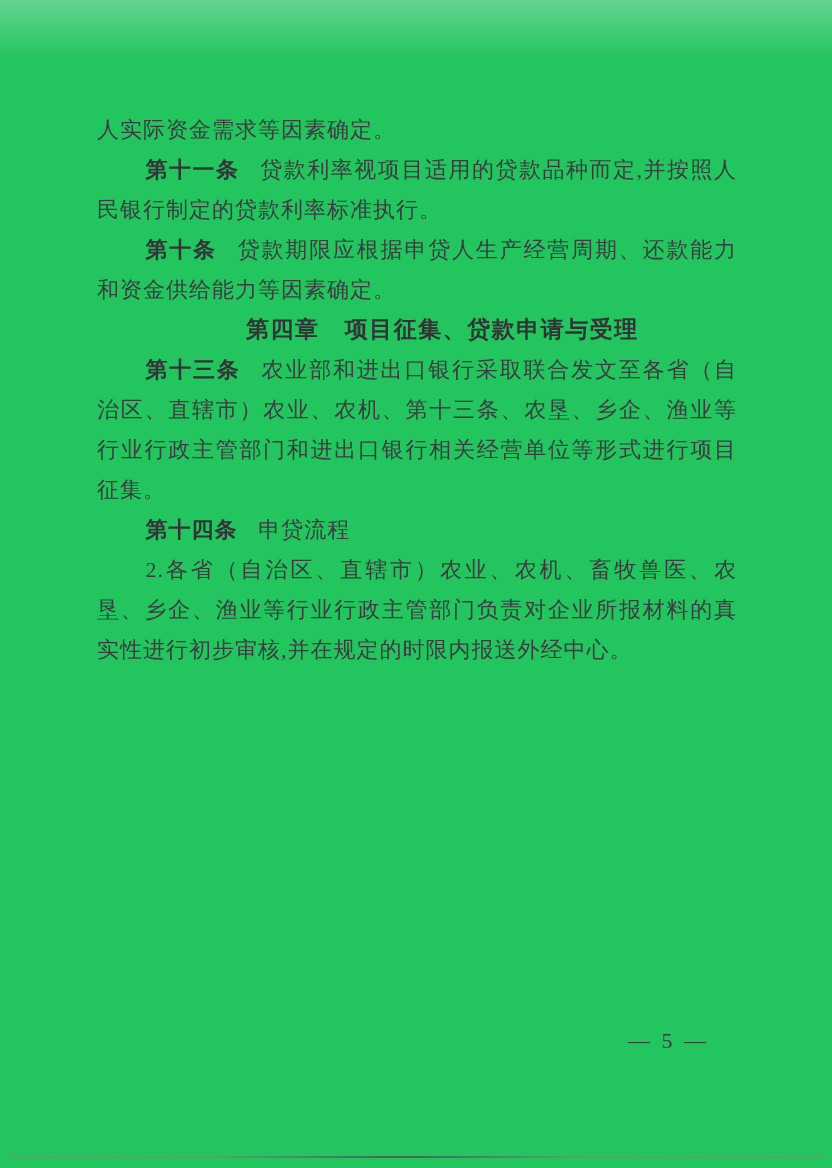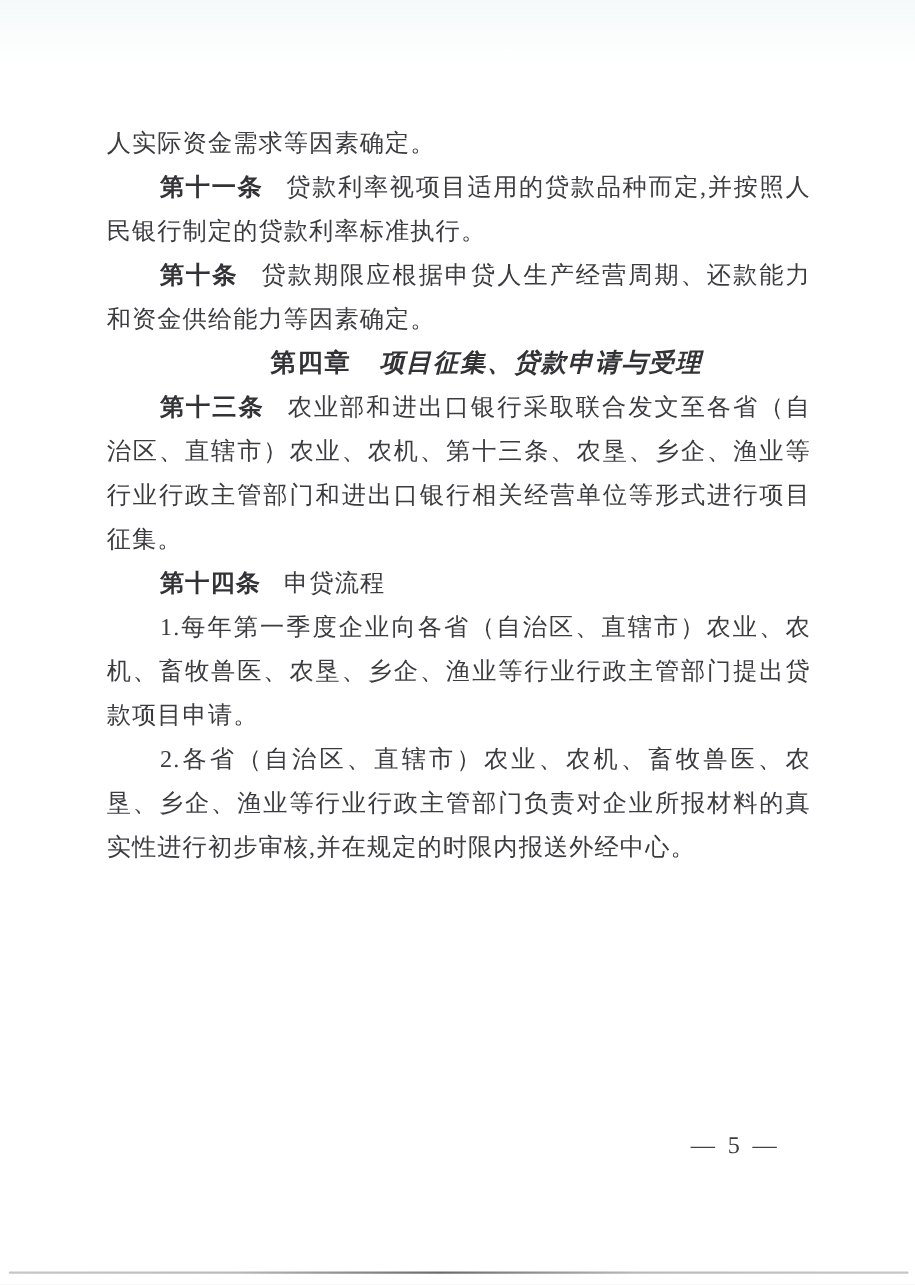--- a/index.html
+++ b/index.html
@@ -5,21 +5,21 @@
   html, body {
     margin: 0;
     padding: 0;
     background: #e8e8e6;
   }
   .page {
     position: relative;
     width: 832px;
     height: 1168px;
     margin: 0 auto;
-    background: #ffffff;
+    background: #22c55e;
     overflow: hidden;
     font-family: "Liberation Serif", "DejaVu Serif", serif;
   }
   
   .page::before {
     content: "";
     position: absolute;
     left: 0; top: 0; right: 0; height: 60px;
     background: linear-gradient(180deg, rgba(225,238,240,0.35), rgba(255,255,255,0));
     pointer-events: none;
@@ -52,21 +52,20 @@
     margin: 16px 0 30px 0;
     text-indent: 0;
     text-align: center;
     font-size: 23px;
     font-weight: bold;
     color: #333337;
     letter-spacing: 1.5px;
   }
   .chapter-heading .chapter-title {
     margin-left: 1.1em;
-    font-style: italic;
   }
   .page-number {
     position: absolute;
     left: 628px;
     top: 1028px;
     width: 110px;
     color: #3c3c40;
     font-size: 22px;
     letter-spacing: 3px;
     white-space: nowrap;
@@ -100,21 +99,20 @@
     <p><span class="article-label">第十条</span><span>贷款期限应根据申贷人生产经营周期、还款能力和资金供给能力等因素确定。</span></p>
 
     <p class="chapter-heading"><span>第四章</span><span class="chapter-title">项目征集、贷款申请与受理</span></p>
 
     <p><span class="article-label">第十三条</span><span>农业部和进出口银行采取联合发文至各省（自治区、直辖市）农业、农机、第十三条、农垦、乡企、渔业等行业行政主管部门和进出口银行相关经营单位等形式进行项目征集。</span></p>
 
 
     <p><span class="article-label">第十四条</span><span>申贷流程</span></p>
 
 
-    <p>1.每年第一季度企业向各省（自治区、直辖市）农业、农机、畜牧兽医、农垦、乡企、渔业等行业行政主管部门提出贷款项目申请。</p>
 
     <p>2.各省（自治区、直辖市）农业、农机、畜牧兽医、农垦、乡企、渔业等行业行政主管部门负责对企业所报材料的真实性进行初步审核,并在规定的时限内报送外经中心。</p>
 
   </section>
 
   <div class="page-number">— 5 —</div>
 
   <div class="scan-edge-line"></div>
 
 </div>

